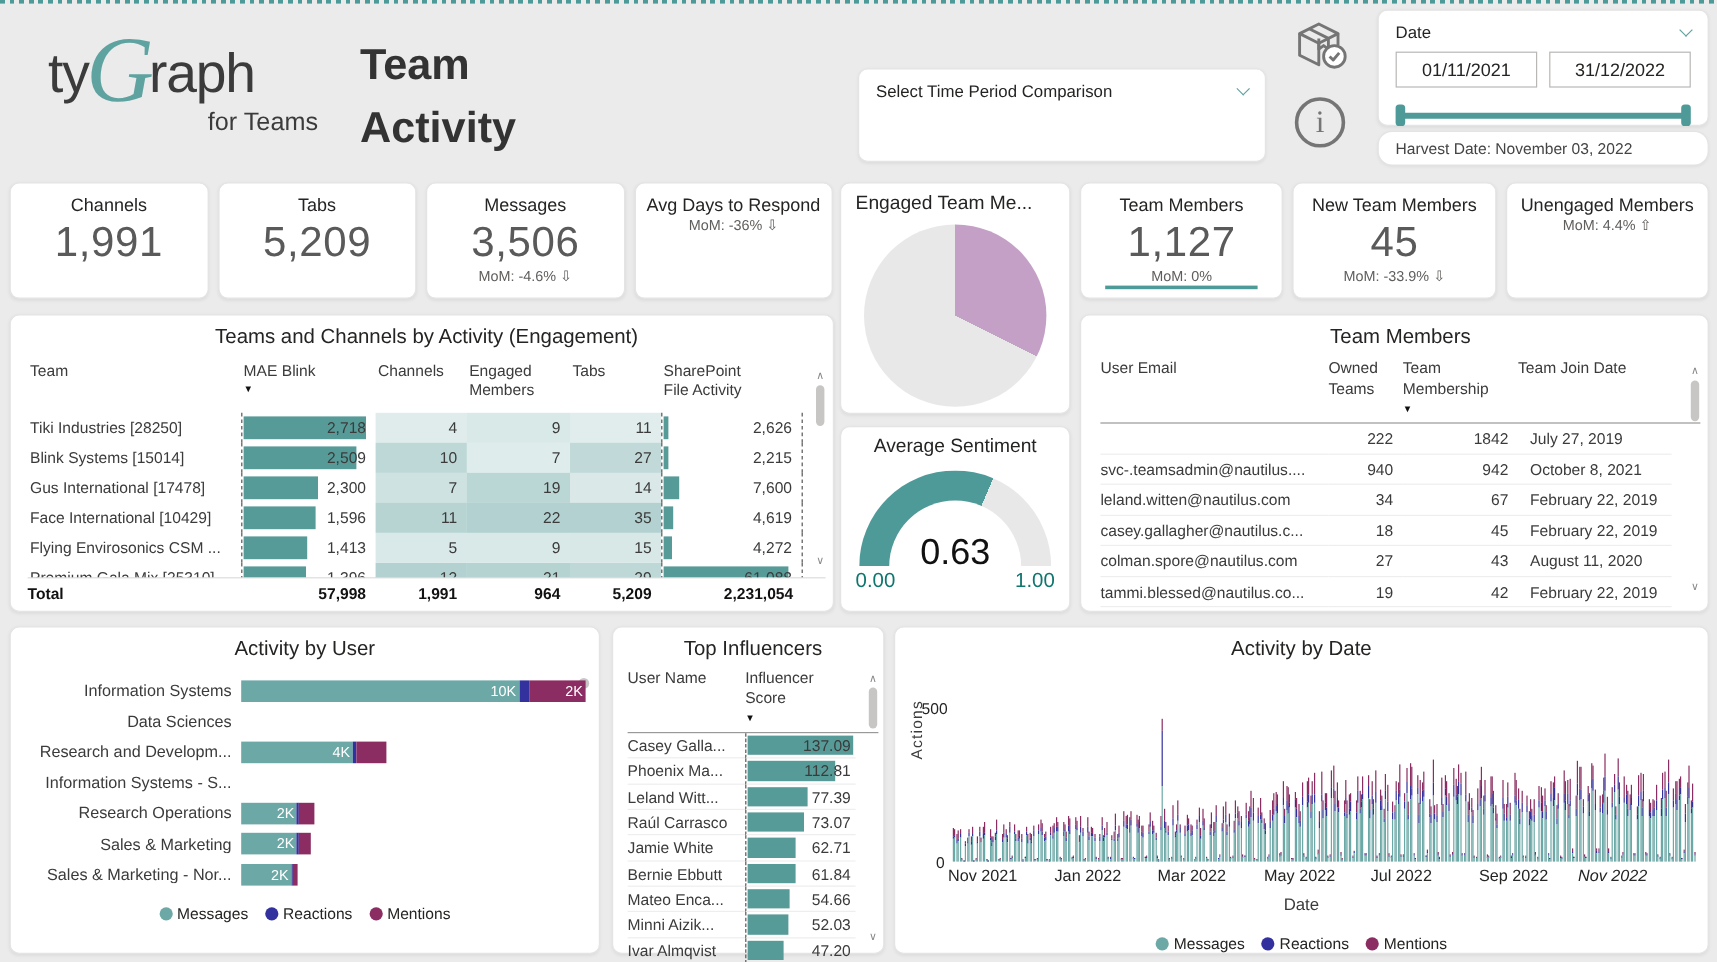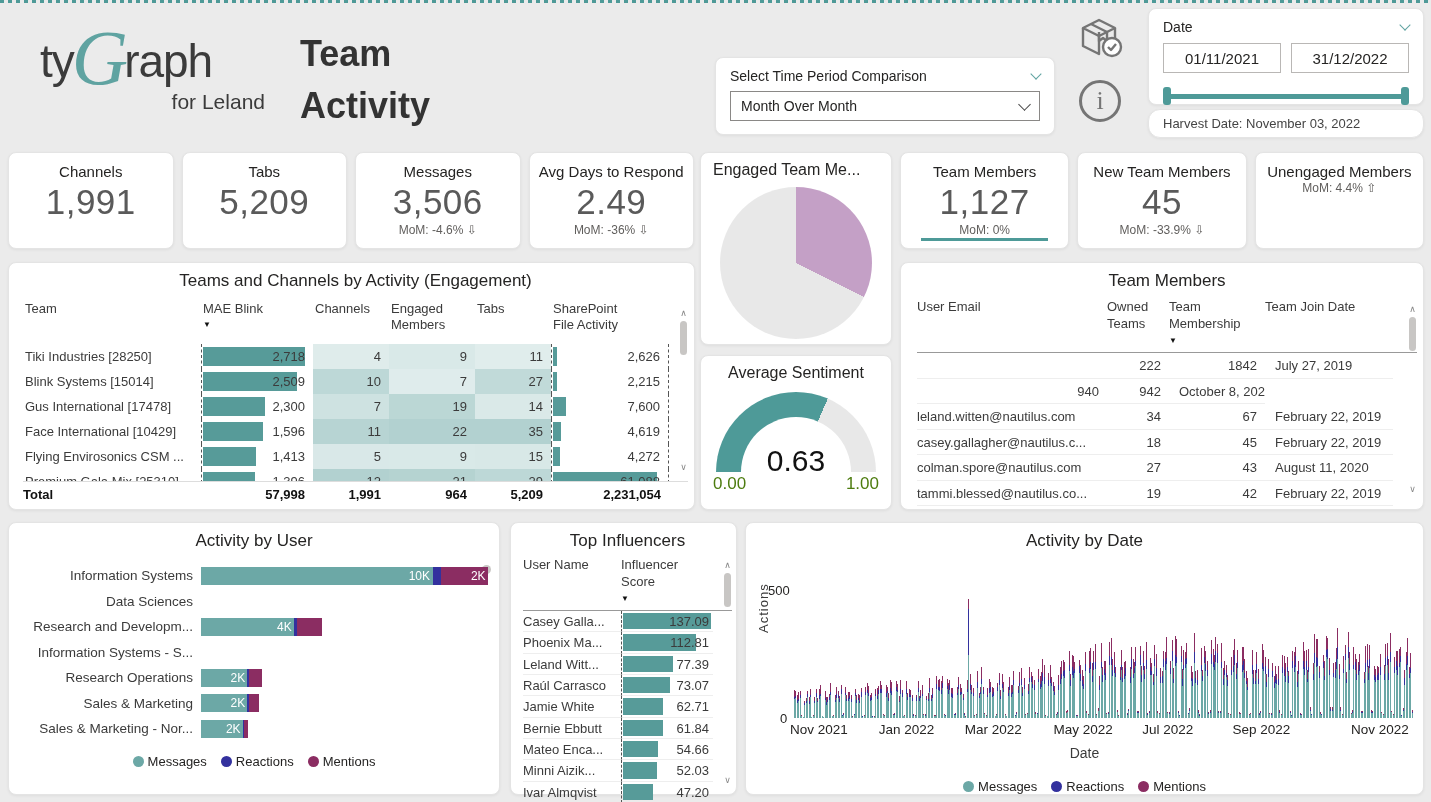--- a/index.html
+++ b/index.html
@@ -54,21 +54,21 @@
   .donut-ring { position:absolute; inset:0; border-radius:50%; }
   .donut-hole { position:absolute; inset:13px; background:#fff; border-radius:50%; display:flex; align-items:center; justify-content:center; }
   .donut-value { font-size:23px; font-weight:700; color:#A43FB5; }
 
   .gauge-card { left:700px; top:355px; width:192px; height:155px; padding:8px 10px; text-align:center; }
   .gauge-title { font-size:16px; }
   .gauge-wrap { position:relative; width:160px; height:80px; margin:10px auto 0; overflow:hidden; }
   .gauge-arc { position:absolute; left:0; top:0; width:160px; height:160px; border-radius:50%; }
   .gauge-hole { position:absolute; left:25px; top:25px; width:110px; height:110px; border-radius:50%; background:#fff; }
   .gauge-value { position:absolute; bottom:-6px; left:0; right:0; font-size:30px; color:#111; }
-  .gauge-scale { display:flex; justify-content:space-between; font-size:17px; color:#4d7c0f; padding:2px 2px 0;align-items:flex-end; }
+  .gauge-scale { display:flex; justify-content:space-between; font-size:17px; color:#0f766e; padding:2px 2px 0;align-items:flex-end; }
 
   
   .teams-card { left:8px; top:262px; width:687px; height:248px; padding:8px 6px 6px 14px; }
   .tbl-title { text-align:center; font-size:17px; color:#252423; }
   .teams-grid { display:grid; grid-template-columns:178px 112px 76px 86px 76px 118px; font-size:13px; color:#3b3b3b; }
   .teams-head { align-items:start; margin-top:8px; }
   .teams-head > div { padding:2px 6px 10px 2px; line-height:1.25; }
   .th-sort { font-size:8px; color:#111; margin-top:3px; }
   .t-row > div { height:25px; line-height:25px; padding-right:8px; white-space:nowrap; overflow:hidden; }
   .t-team { padding-left:2px; }
@@ -129,32 +129,28 @@
 <body>
 
 <div class="top-dash"></div>
 
 <div class="logo">
   <div class="logo-row">
     <span class="logo-ty">ty</span>
       <span class="logo-g">G</span>
       <span class="logo-raph">raph</span>
   </div>
-  <div class="logo-sub">for Leland</div>
+  <div class="logo-sub">for Teams</div>
 </div>
 <div class="page-title">Team Activity</div>
 
 <div class="card cmp-card">
   <div class="cmp-label-row">
     <span class="cmp-label">Select Time Period Comparison</span>
     <span class="chev"></span>
-  </div>
-  <div class="cmp-select">
-    <span>Month Over Month</span>
-    <span class="chev dark"></span>
   </div>
 </div>
 
 <div class="hdr-icons">
   <svg width="50" height="48" viewBox="0 0 50 48">
     <g fill="none" stroke="#757575" stroke-width="2.4" stroke-linejoin="round">
       <path d="M8 14 L24 6 L40 14 L24 22 Z"></path>
       <path d="M8 14 L8 32 L24 40 L24 22"></path>
       <path d="M40 14 L40 24"></path>
       <path d="M16 10 L32 18 L32 27 L28 24 L24 27 L24 18"></path>
@@ -193,21 +189,20 @@
       <div class="kpi-value">5,209</div>
       <div class="kpi-mom"></div>
     </div>
     <div class="kpi">
       <div class="kpi-label">Messages</div>
       <div class="kpi-value">3,506</div>
       <div class="kpi-mom">MoM: -4.6% ⇩</div>
     </div>
     <div class="kpi">
       <div class="kpi-label">Avg Days to Respond</div>
-      <div class="kpi-value">2.49</div>
       <div class="kpi-mom">MoM: -36% ⇩</div>
     </div>
   </div>
 <div class="kpi-row-right" id="kpi-right">
     <div class="kpi">
       <div class="kpi-label">Team Members</div>
       <div class="kpi-value">1,127</div>
       <div class="kpi-mom">MoM: 0%</div>
       <div class="kpi-underline"></div>
     </div>
@@ -352,20 +347,21 @@
       </div>
     </div>
   <div id="mem-body">
       <div class="mem-grid m-row">
         <div></div>
         <div class="num">222</div>
         <div class="num">1842</div>
         <div style="padding-left: 10px;">July 27, 2019</div>
       </div>
       <div class="mem-grid m-row">
+        <div>svc-.teamsadmin@nautilus....</div>
         <div class="num">940</div>
         <div class="num">942</div>
         <div style="padding-left: 10px;">October 8, 2021</div>
       </div>
       <div class="mem-grid m-row">
         <div>leland.witten@nautilus.com</div>
         <div class="num">34</div>
         <div class="num">67</div>
         <div style="padding-left: 10px;">February 22, 2019</div>
       </div>
@@ -2662,21 +2658,21 @@
         <div style="height: 5.18077px; background: rgb(108, 168, 166);"></div>
       </div>
     </div>
   <div class="abd-xticks" id="abd-xticks">
       <span style="left: -4px;">Nov 2021</span>
       <span style="left: 84.7793px;">Jan 2022</span>
       <span style="left: 170.648px;">Mar 2022</span>
       <span style="left: 259.427px;">May 2022</span>
       <span style="left: 348.207px;">Jul 2022</span>
       <span style="left: 438.441px;">Sep 2022</span>
-      <span style="left: 557px;">Nov 2022</span>
+      <span style="left: 521px; font-style: italic;">Nov 2022</span>
     </div>
   <div class="abd-xlabel">Date</div>
   <div class="legend abd-legend" id="abd-legend">
       <div class="it">
         <span class="dot" style="background: rgb(108, 168, 166);"></span>
         <span>Messages</span>
       </div>
       <div class="it">
         <span class="dot" style="background: rgb(51, 49, 158);"></span>
         <span>Reactions</span>

